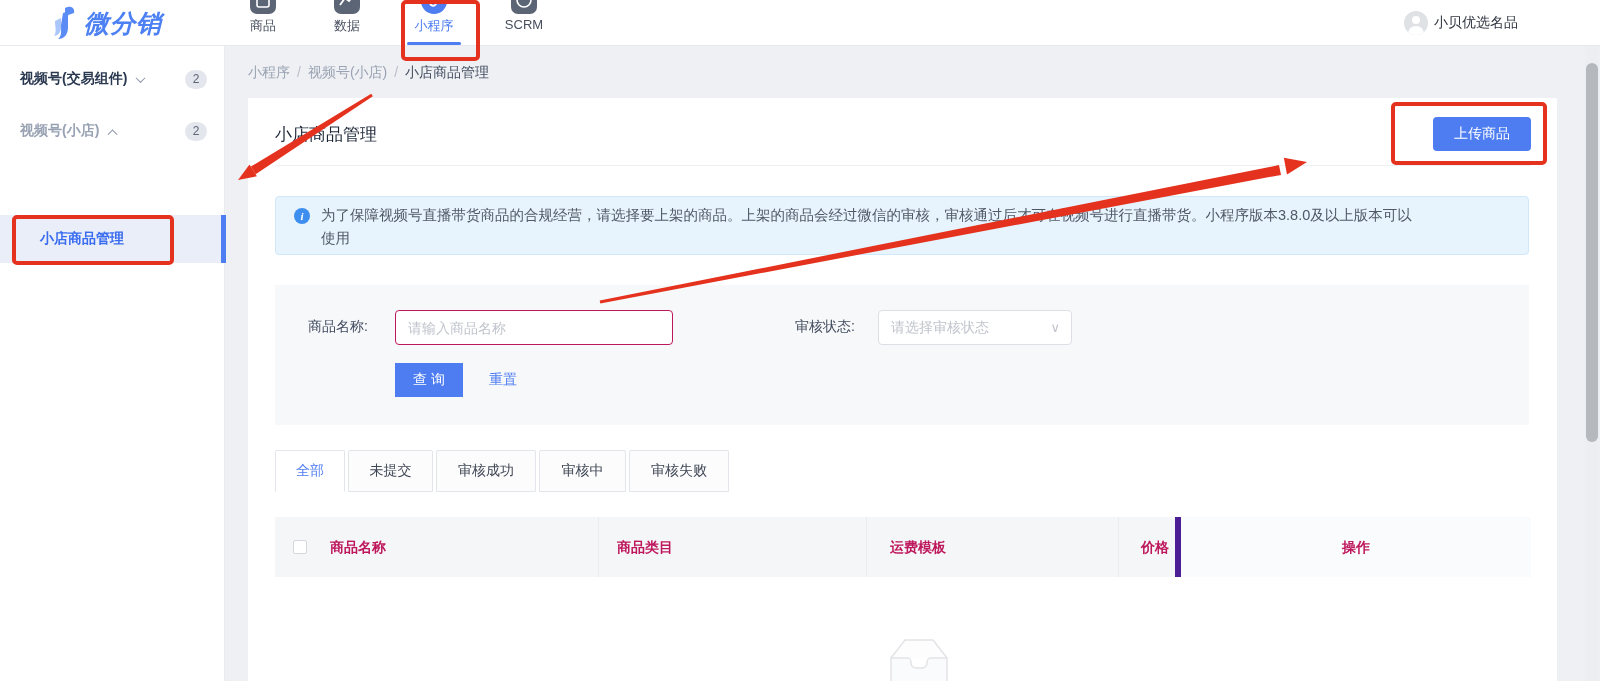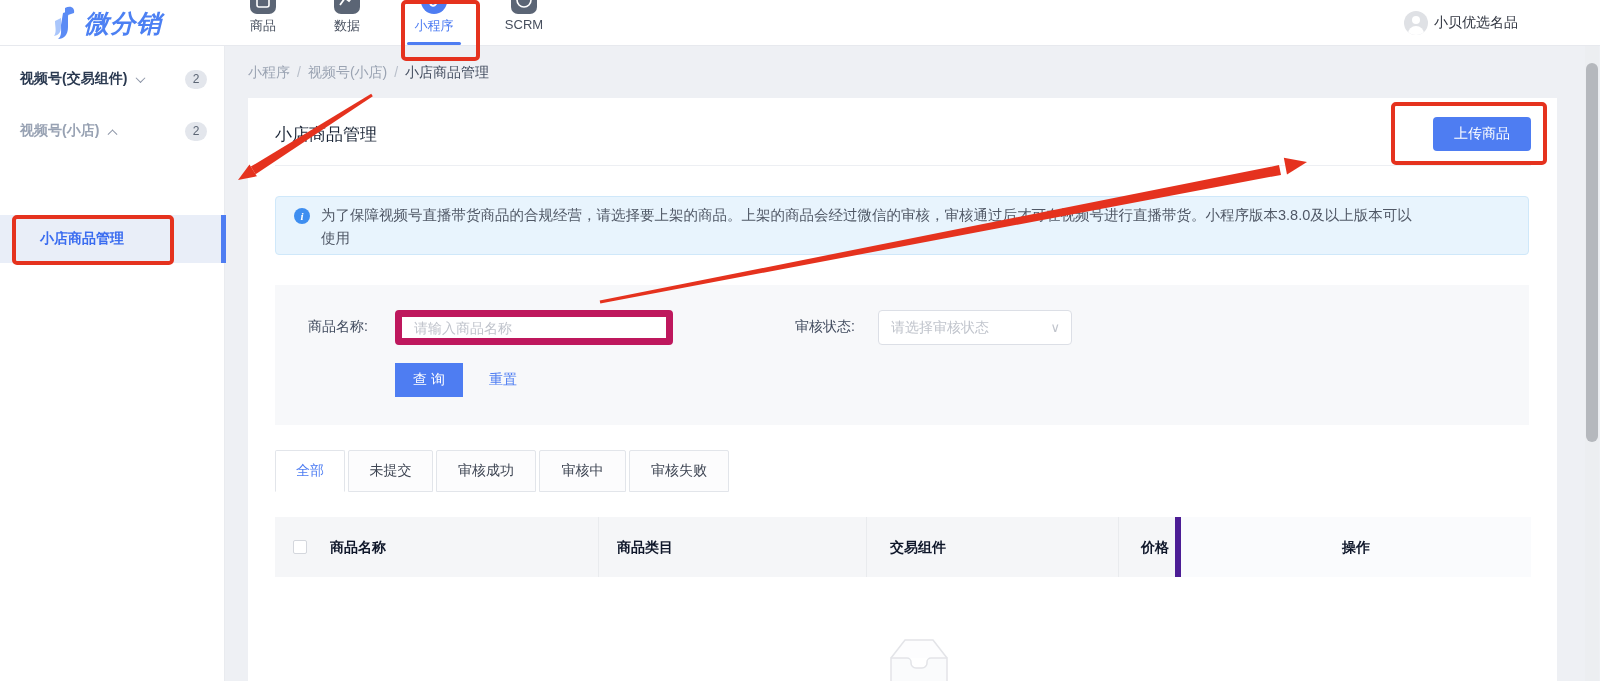--- a/index.html
+++ b/index.html
@@ -50,35 +50,35 @@
   .page-title { position:absolute; left:27px; top:25px; font-size:17px; color:#1b2637; font-weight:500; }
   .upload-btn { position:absolute; left:1185px; top:19px; width:98px; height:34px; background:#4e7df2; border:none; border-radius:4px; color:#fff; font-size:14px; cursor:pointer; font-family:inherit; }
   .title-divider { position:absolute; left:27px; top:67px; width:1256px; height:1px; background:#edeff3; }
 
   .alert { position:absolute; left:27px; top:98px; width:1254px; height:59px; background:#e8f4fd; border:1px solid #cfe8fa; border-radius:4px; }
   .alert-icon { position:absolute; left:18px; top:11px; width:16px; height:16px; border-radius:50%; background:#3e8ef0; color:#fff; font-size:11px; font-weight:bold; font-style:italic; display:flex; align-items:center; justify-content:center; font-family:"Liberation Serif",serif; }
   .alert-text { position:absolute; left:45px; top:7px; width:1098px; font-size:14.5px; line-height:23px; color:#505866; }
 
   .search-panel { position:absolute; left:27px; top:187px; width:1254px; height:140px; background:#f7f8fa; }
   .f-label { position:absolute; font-size:14px; color:#414b5e; }
-  .f-input { position:absolute; left:120px; top:25px; width:278px; height:35px; border:7px solid #be185d; border-radius:4px; background:#fff; padding:0 12px; font-size:14px; color:#333; font-family:inherit; outline:none; }
+  .f-input { position:absolute; left:120px; top:25px; width:278px; height:35px; border:1px solid #be185d; border-radius:4px; background:#fff; padding:0 12px; font-size:14px; color:#333; font-family:inherit; outline:none; }
   .f-input::placeholder { color:#c0c4cc; }
   .f-select { position:absolute; left:603px; top:25px; width:194px; height:35px; border:1px solid #dcdfe6; border-radius:4px; background:#fff; cursor:pointer; }
   .f-select .ph { position:absolute; left:12px; top:8px; font-size:14px; color:#c0c4cc; }
   .f-select .arrow { position:absolute; right:11px; top:9px; font-size:13px; color:#c0c4cc; }
   .query-btn { position:absolute; left:120px; top:78px; width:68px; height:34px; background:#4e7df2; border:none; border-radius:0; color:#fff; font-size:14px; cursor:pointer; font-family:inherit; }
   .reset-link { position:absolute; left:214px; top:86px; font-size:14px; color:#4e7df2; cursor:pointer; }
 
   .tabs { position:absolute; left:27px; top:352px; display:flex; gap:3px; }
   .tab { height:42px; border:1px solid #e2e5ea; border-radius:2px 2px 0 0; background:#fcfcfd; color:#3f4654; font-size:14px; display:flex; align-items:center; justify-content:center; cursor:pointer; }
   .tab.active { background:#fff; color:#4e7df2; border-bottom-color:#fff; }
   .tab.w1{width:70px}.tab.w2{width:85px}.tab.w3{width:100px}.tab.w4{width:87px}.tab.w5{width:100px}
 
   .thead { position:absolute; left:27px; top:419px; width:1256px; height:60px; background:#f5f6f8; }
-  .th { position:absolute; top:22px; font-size:14px; font-weight:bold; color:#0f172a; }
+  .th { position:absolute; top:22px; font-size:14px; font-weight:bold; color:#be185d; }
   .th-div { position:absolute; top:0; width:1px; height:60px; background:#e9ebee; }
   .checkbox { position:absolute; left:18px; top:23px; width:14px; height:14px; border:1px solid #d4d7dd; border-radius:2px; background:#fff; cursor:pointer; }
   .fixed-col { position:absolute; left:900px; top:0; width:356px; height:60px; background:#fafbfd; border-left:6px solid #4c1d95; }
   .fixed-col .th { position:static; display:block; text-align:center; margin-top:22px; }
 
   .empty-wrap { position:absolute; left:626px; top:538px; width:90px; height:60px; }
 
   
   .scroll-track { position:absolute; left:1585px; top:46px; width:14px; height:635px; background:#eceef1; z-index:6; }
   .scroll-thumb { position:absolute; left:1586px; top:63px; width:12px; height:379px; background:#b5b8bd; border-radius:6px; z-index:7; cursor:pointer; }
@@ -196,21 +196,21 @@
       <div class="tab w4">审核中</div>
       <div class="tab w5">审核失败</div>
     </div>
 
     <div class="thead">
       <div class="checkbox"></div>
       <span class="th" style="left:55px;">商品名称</span>
       <div class="th-div" style="left:323px;"></div>
       <span class="th" style="left:342px;">商品类目</span>
       <div class="th-div" style="left:591px;"></div>
-      <span class="th" style="left:615px;">交易组件</span>
+      <span class="th" style="left:615px;">运费模板</span>
       <div class="th-div" style="left:843px;"></div>
       <span class="th" style="left:866px;">价格</span>
       <div class="fixed-col">
         <span class="th">操作</span>
       </div>
     </div>
 
     <div class="empty-wrap">
       <svg width="90" height="60" viewBox="0 0 90 60">
         <ellipse cx="45" cy="52" rx="42" ry="9" fill="#f4f5f7"></ellipse>

